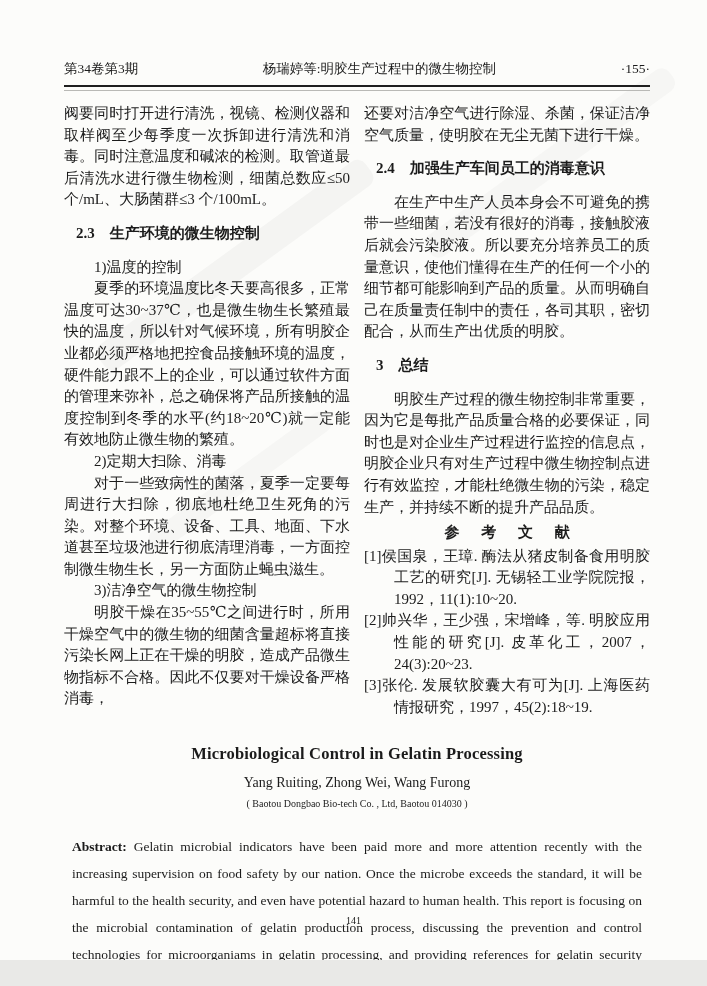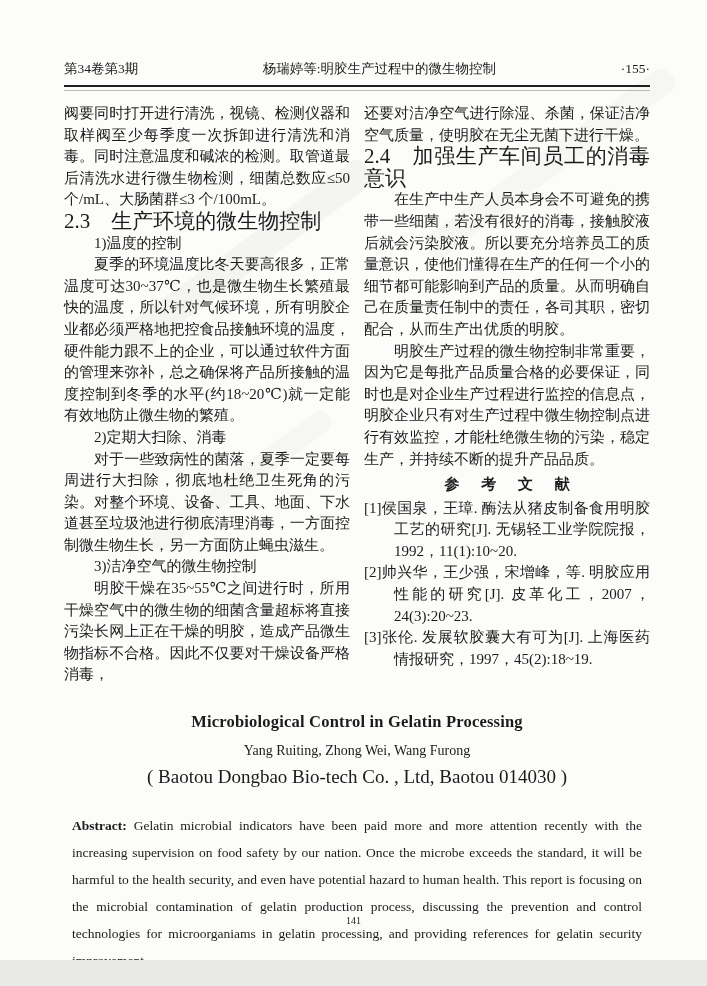--- a/index.html
+++ b/index.html
@@ -36,31 +36,31 @@
     display:flex;gap:14px;
     margin-top:12px;
     font-size:15px;line-height:21.6px;
     text-align:justify;
   }
   .col{width:286px;}
   .columns p{margin:0;}
   .indent{text-indent:2em;}
   .noindent{text-indent:0;}
   .sub{text-indent:2em;}
-  .sec{font-weight:normal;font-size:21px;margin:0;line-height:21.6px;}
+  .sec{font-weight:bold;font-size:15px;margin:12px;line-height:21.6px;}
   .refs-heading{
     font-weight:bold;font-size:15px;line-height:21.6px;
     text-align:center;letter-spacing:9px;margin:4px 0 2px;text-indent:9px;
   }
   .ref{padding-left:2em;text-indent:-2em;}
 
   .english{position:relative;z-index:1;margin-top:26px;text-align:center;}
   .etitle{font-size:16.5px;font-weight:bold;margin:12px 0 11px;letter-spacing:0.2px;}
   .eauthors{font-size:14px;font-weight:normal;margin:0 0 7px;}
-  .eaffil{font-size:19px;margin:0;}
+  .eaffil{font-size:10px;margin:0;}
   .eabstract{
     text-align:justify;font-size:13.5px;line-height:27px;
     margin:24px 8px 0 8px;
   }
   .eabstract b,.ekeyword b{font-weight:bold;}
 
   .folio-footer{
     position:absolute;left:0;bottom:34px;width:100%;
     text-align:center;font-size:10px;z-index:1;
   }
@@ -89,20 +89,21 @@
       <p class="sub">2)定期大扫除、消毒</p>
       <p class="indent">对于一些致病性的菌落，夏季一定要每周进行大扫除，彻底地杜绝卫生死角的污染。对整个环境、设备、工具、地面、下水道甚至垃圾池进行彻底清理消毒，一方面控制微生物生长，另一方面防止蝇虫滋生。</p>
       <p class="sub">3)洁净空气的微生物控制</p>
       <p class="indent">明胶干燥在35~55℃之间进行时，所用干燥空气中的微生物的细菌含量超标将直接污染长网上正在干燥的明胶，造成产品微生物指标不合格。因此不仅要对干燥设备严格消毒，</p>
     </section>
 
     <section class="col">
       <p class="noindent">还要对洁净空气进行除湿、杀菌，保证洁净空气质量，使明胶在无尘无菌下进行干燥。</p>
       <h3 class="sec">2.4　加强生产车间员工的消毒意识</h3>
       <p class="indent">在生产中生产人员本身会不可避免的携带一些细菌，若没有很好的消毒，接触胶液后就会污染胶液。所以要充分培养员工的质量意识，使他们懂得在生产的任何一个小的细节都可能影响到产品的质量。从而明确自己在质量责任制中的责任，各司其职，密切配合，从而生产出优质的明胶。</p>
+      <h3 class="sec">3　总结</h3>
       <p class="indent">明胶生产过程的微生物控制非常重要，因为它是每批产品质量合格的必要保证，同时也是对企业生产过程进行监控的信息点，明胶企业只有对生产过程中微生物控制点进行有效监控，才能杜绝微生物的污染，稳定生产，并持续不断的提升产品品质。</p>
       <h3 class="refs-heading">参 考 文 献</h3>
       <p class="ref">[1]侯国泉，王璋. 酶法从猪皮制备食用明胶工艺的研究[J]. 无锡轻工业学院院报，1992，11(1):10~20.</p>
       <p class="ref">[2]帅兴华，王少强，宋增峰，等. 明胶应用性能的研究[J]. 皮革化工，2007，24(3):20~23.</p>
       <p class="ref">[3]张伦. 发展软胶囊大有可为[J]. 上海医药情报研究，1997，45(2):18~19.</p>
     </section>
   </main>
 
   <section class="english">
     <h2 class="etitle">Microbiological Control in Gelatin Processing</h2>

